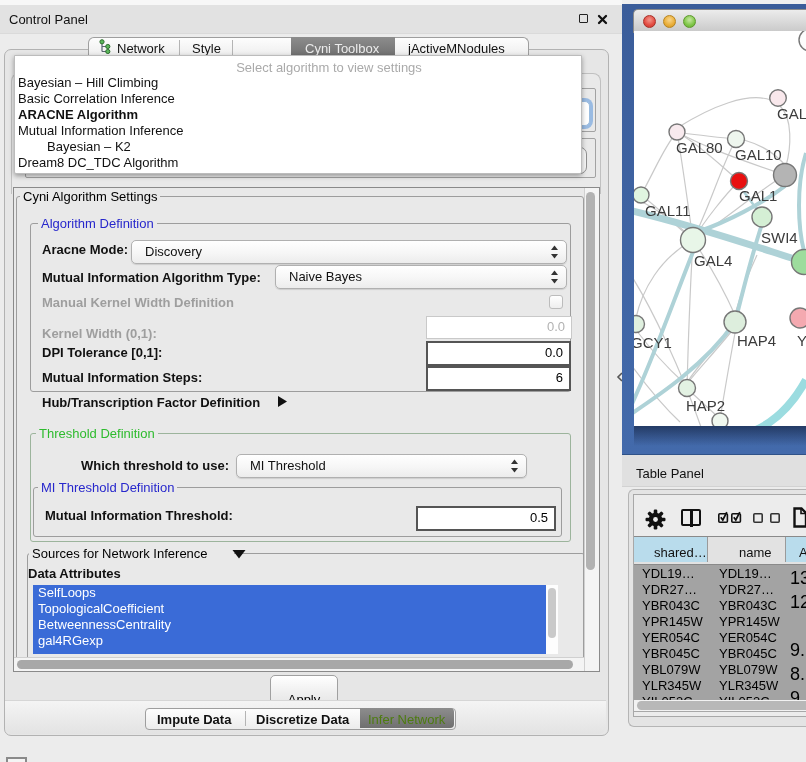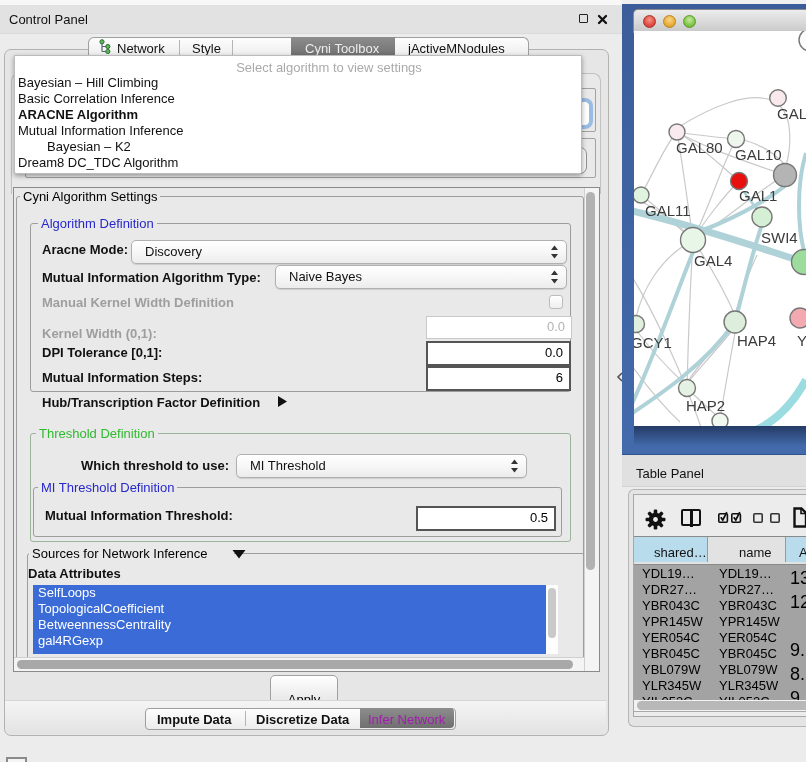--- a/index.html
+++ b/index.html
@@ -132,21 +132,21 @@
 </div>
 
 <div class="abs" style="left:270px;top:675px;width:66px;height:17px;background:linear-gradient(#ffffff,#efefef 50%,#e2e2e2);border:1px solid #a0a0a0;border-radius:5px;text-align:center;font-size:13px;padding-top:16px;">Apply</div>
 
 <div class="abs" style="left:5px;top:700px;width:601px;height:33px;background:linear-gradient(#f4f4f4,#e3e3e3);border-top:1px solid #d6d6d6;border-radius:0 0 7px 7px;"></div>
 <div class="abs" style="left:145px;top:708px;width:309px;height:20px;background:linear-gradient(#fdfdfd,#ececec);border:1px solid #9e9e9e;border-radius:4px;"></div>
 <div class="abs" style="left:245px;top:711px;width:1px;height:15px;background:#b4b4b4;"></div>
 <div class="abs" style="left:360px;top:708px;width:94px;height:20px;background:linear-gradient(#8d8d8d,#6f6f6f);border-radius:0 4px 4px 0;"></div>
 <div class="lbl b" style="left:157px;top:712px;font-weight:bold;">Impute Data</div>
 <div class="lbl b" style="left:256px;top:712px;font-weight:bold;">Discretize Data</div>
-<div class="lbl" style="left:368px;top:712px;color:#a21caf;">Infer Network</div>
+<div class="lbl" style="left:368px;top:712px;color:#4d7c0f;">Infer Network</div>
 
 <div class="abs" style="left:6px;top:757px;width:17px;height:10px;background:#f4f4f4;border:2px solid #8a8a8a;"></div>
 
 <div class="abs" style="left:14px;top:55px;width:566px;height:117px;background:#fff;border:1px solid #bcbcbc;box-shadow:0 2px 5px rgba(0,0,0,0.35);border-radius:0 0 2px 2px;"></div>
 <div class="lbl" style="left:14px;top:60px;width:630px;text-align:center;color:#aaa;">Select algorithm to view settings</div>
 <div class="lbl" style="left:18px;top:75px;">Bayesian – Hill Climbing</div>
 <div class="lbl" style="left:18px;top:91px;">Basic Correlation Inference</div>
 <div class="lbl b" style="left:18px;top:107px;">ARACNE Algorithm</div>
 <div class="lbl" style="left:18px;top:123px;">Mutual Information Inference</div>
 <div class="lbl" style="left:32px;top:139px;margin-left:15px;">Bayesian – K2</div>

